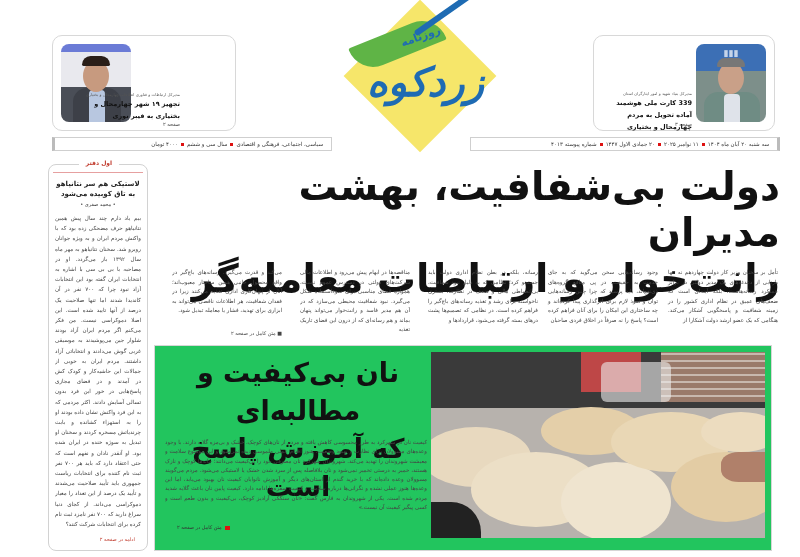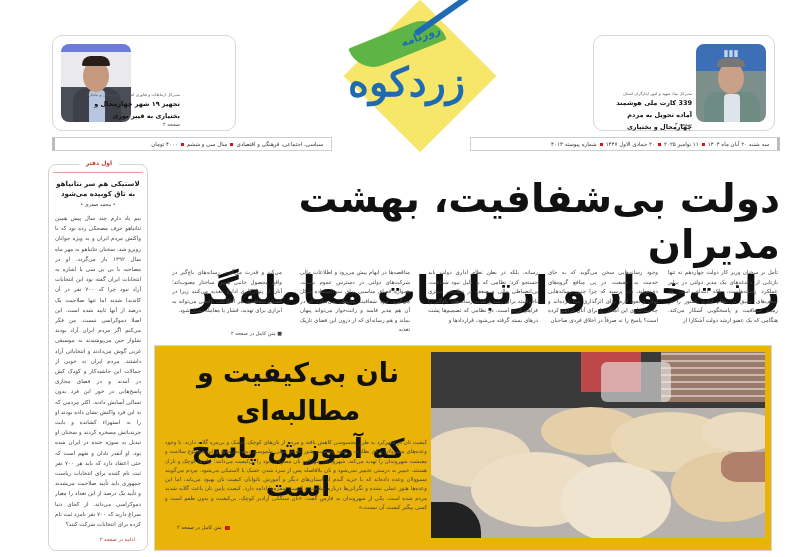--- a/index.html
+++ b/index.html
@@ -25,49 +25,49 @@
   #teaser-right .title { right: 82px; top: 61px; width: 90px; text-align: right; }
   #teaser-right .page { right: 82px; top: 85px; }
 
   .face { position: absolute; border-radius: 50%; background: #c79a7f; }
   .suit { position: absolute; border-radius: 14px 14px 0 0; }
 
   
   #logo { position: absolute; left: 338px; top: 0px; width: 150px; height: 150px; }
   #logo .diamond { position: absolute; left: 28px; top: 22px; width: 108px; height: 108px; background: #f6e66a; transform: rotate(45deg); }
   #logo .leaf { position: absolute; left: 12px; top: 30px; width: 95px; height: 28px; background: #5fb446; transform: rotate(-22deg); border-radius: 3px 40px 3px 40px; }
-  #logo .brand { position: absolute; left: 10px; top: 58px; width: 130px; text-align: left; font-size: 40px; font-weight: bold; color: #1e6bb3; direction: rtl; font-family: "DejaVu Serif", serif; }
+  #logo .brand { position: absolute; left: 16px; top: 58px; width: 130px; text-align: right; font-size: 40px; font-weight: bold; color: #1e6bb3; direction: rtl; font-family: "DejaVu Serif", serif; font-style: italic; }
   #logo .sub { position: absolute; left: 62px; top: 30px; font-size: 11px; color: #1e6bb3; font-weight: bold; transform: rotate(-20deg); }
   #logo .swoosh { position: absolute; left: 70px; top: 8px; width: 80px; height: 6px; background: #1e6bb3; transform: rotate(-35deg); border-radius: 3px; }
 
   
   .bar { position: absolute; top: 137px; height: 14px; border: 1px solid #cfcfcf; border-left: 3px solid #bbb; background: #fff; font-size: 5.5px; color: #333; line-height: 12px; padding: 0 8px; white-space: nowrap; direction: rtl; }
   #bar-left { left: 52px; width: 280px; }
   #bar-right { left: 470px; width: 310px; border-left: 1px solid #cfcfcf; border-right: 3px solid #bbb; }
   .dot { display: inline-block; width: 3px; height: 3px; background: #d11; margin: 0 3px; vertical-align: middle; }
 
   
   #editorial { position: absolute; left: 48px; top: 164px; width: 100px; height: 387px; border: 1px solid #d2d2d2; border-radius: 8px; background: #fff; direction: rtl; }
   #editorial .label { position: absolute; top: -6px; left: 30px; width: 40px; background: #fff; text-align: center; font-size: 6px; color: #c0392b; font-weight: bold; }
   #editorial .redline { position: absolute; top: 7px; left: 4px; right: 4px; height: 1px; background: #e6a0a0; }
   #editorial .head { position: absolute; top: 14px; left: 6px; right: 6px; text-align: center; font-size: 7px; font-weight: bold; line-height: 10px; color: #222; }
   #editorial .author { position: absolute; top: 36px; left: 6px; right: 6px; text-align: center; font-size: 5px; color: #333; }
   #editorial .body { position: absolute; top: 48px; left: 6px; right: 6px; font-size: 5.6px; line-height: 10.2px; text-align: justify; color: #444; }
   #editorial .more { position: absolute; bottom: 8px; right: 12px; font-size: 5px; color: #c0392b; }
 
   
-  #headline { position: absolute; left: 160px; top: 164px; width: 620px; text-align: right; direction: rtl; font-weight: bold; color: #111; font-family: "DejaVu Sans", sans-serif; margin-top: 12px; }
+  #headline { position: absolute; left: 160px; top: 164px; width: 620px; text-align: right; direction: rtl; font-weight: bold; color: #111; font-family: "DejaVu Sans", sans-serif; }
   #headline .l1 { font-size: 39px; line-height: 46px; letter-spacing: 1px; }
   #headline .l2 { font-size: 39px; line-height: 46px; }
 
   
   .col { position: absolute; top: 268px; width: 110px; font-size: 5.5px; line-height: 9.5px; color: #444; text-align: justify; direction: rtl; }
 
   
-  #story2 { position: absolute; left: 154px; top: 345px; width: 618px; height: 206px; border: 1px solid #d6d6d6; background: #eab308; direction: rtl; }
+  #story2 { position: absolute; left: 154px; top: 345px; width: 618px; height: 206px; border: 1px solid #d6d6d6; background: #22c55e; direction: rtl; }
   #story2 .title { position: absolute; left: 18px; top: 8px; width: 250px; text-align: center; font-size: 27px; font-weight: bold; line-height: 38px; color: #111; }
   #story2 .body { position: absolute; left: 10px; top: 92px; width: 262px; font-size: 5.5px; line-height: 9.3px; text-align: justify; color: #444; }
   #story2 .more { position: absolute; left: 22px; top: 178px; font-size: 5px; color: #333; direction: rtl; }
   #story2 .more .sq { display: inline-block; width: 5px; height: 4px; background: #d11; margin-left: 3px; vertical-align: middle; }
 
   #bread-photo { position: absolute; left: 276px; top: 6px; width: 334px; height: 186px; overflow: hidden; background: #8a8a8a; }
   .bp { position: absolute; }
 </style>
 </head>
 <body>

